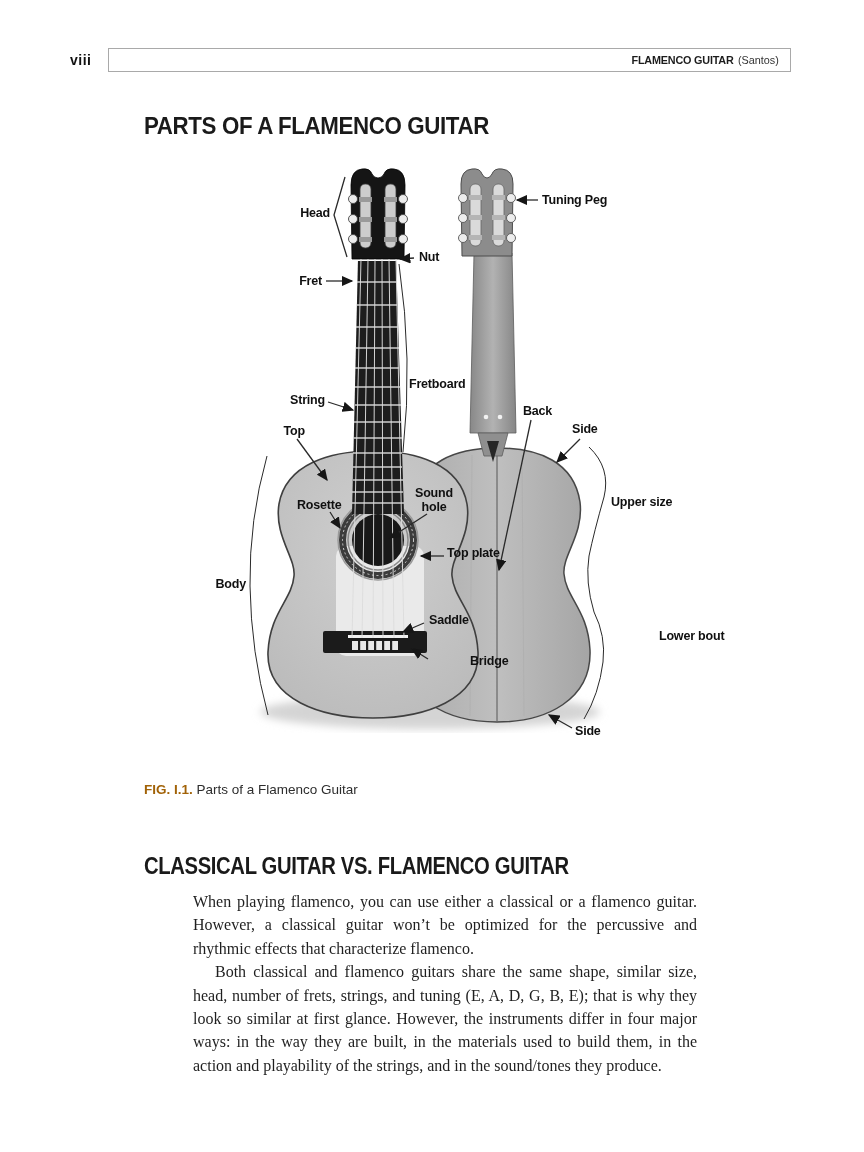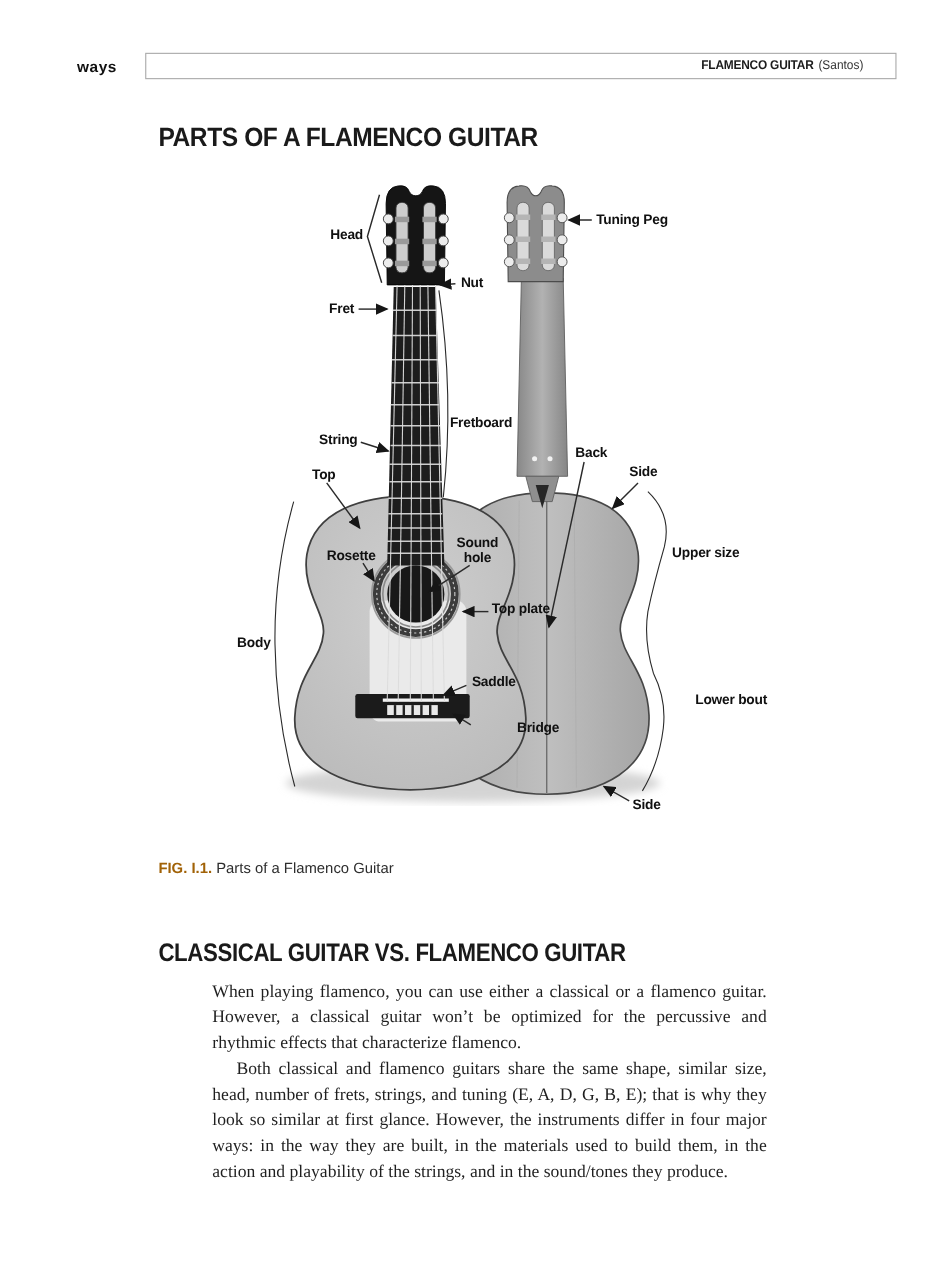--- a/index.html
+++ b/index.html
@@ -8,21 +8,21 @@
     font-family:"Liberation Sans",sans-serif;color:#1c1c1c;overflow:hidden;
   }
   
   .folio{
     position:absolute;left:70px;top:52px;font-weight:700;font-size:14px;
     letter-spacing:.5px;color:#111;
   }
   .header-box{
     position:absolute;left:108px;top:48px;width:683px;height:24px;
     border:1px solid #a9a9a9;box-sizing:border-box;
-    display:flex;align-items:center;justify-content:flex-end;padding-right:27px;margin-left:24px;
+    display:flex;align-items:center;justify-content:flex-end;padding-right:9px;
   }
   .header-box .rh-title{font-weight:700;font-size:11.5px;letter-spacing:-.2px;transform:scaleX(.94);transform-origin:right;white-space:nowrap;}
   .header-box .rh-author{font-weight:400;font-size:11.5px;margin-left:4px;color:#333;transform:scaleX(.94);transform-origin:left;white-space:nowrap;}
   
   .h1{
     position:absolute;left:144px;top:112px;font-size:24px;font-weight:700;
     letter-spacing:-.4px;color:#1a1a1a;transform:scaleX(.93);transform-origin:left;white-space:nowrap;
   }
   .h2{
     position:absolute;left:144px;top:853px;font-size:23px;font-weight:700;
@@ -44,21 +44,21 @@
     position:absolute;left:193px;top:890px;width:504px;
     font-family:"Liberation Serif",serif;font-size:16px;line-height:23.4px;
     color:#1f1f1f;text-align:justify;
   }
   .bodytext p{margin:0;}
   .bodytext p.indent{text-indent:22px;}
 </style>
 </head>
 <body>
 
-<div class="folio">ways</div>
+<div class="folio">viii</div>
 <div class="header-box">
   <span class="rh-title">FLAMENCO GUITAR</span>
   <span class="rh-author">(Santos)</span>
 </div>
 
 <div class="h1">PARTS OF A FLAMENCO GUITAR</div>
 
 <div class="figure">
   <svg width="864" height="614" viewBox="0 160 864 614" aria-hidden="true">
     <defs>
@@ -223,21 +223,21 @@
   <div class="fig-label" style="left:409px;top:224px;">Fretboard</div>
   <div class="fig-label ra" style="left:305px;top:271px;">Top</div>
   <div class="fig-label" style="left:523px;top:251px;">Back</div>
   <div class="fig-label" style="left:572px;top:269px;">Side</div>
   <div class="fig-label" style="left:297px;top:345px;">Rosette</div>
   <div class="fig-label center" style="left:408px;top:340px;">Sound hole</div>
   <div class="fig-label" style="left:611px;top:342px;">Upper size</div>
   <div class="fig-label" style="left:447px;top:393px;">Top plate</div>
   <div class="fig-label ra" style="left:246px;top:424px;">Body</div>
   <div class="fig-label" style="left:429px;top:460px;">Saddle</div>
-  <div class="fig-label" style="left:613px;top:476px;padding-left:19px;">Lower bout</div>
+  <div class="fig-label" style="left:640px;top:476px;padding-left:19px;">Lower bout</div>
   <div class="fig-label" style="left:430px;top:501px;padding-left:40px;">Bridge</div>
   <div class="fig-label" style="left:575px;top:571px;">Side</div>
 </div>
 
 <div class="caption">
   <b>FIG. I.1.</b>
   <span>Parts of a Flamenco Guitar</span>
 </div>
 
 <div class="h2">CLASSICAL GUITAR VS. FLAMENCO GUITAR</div>

